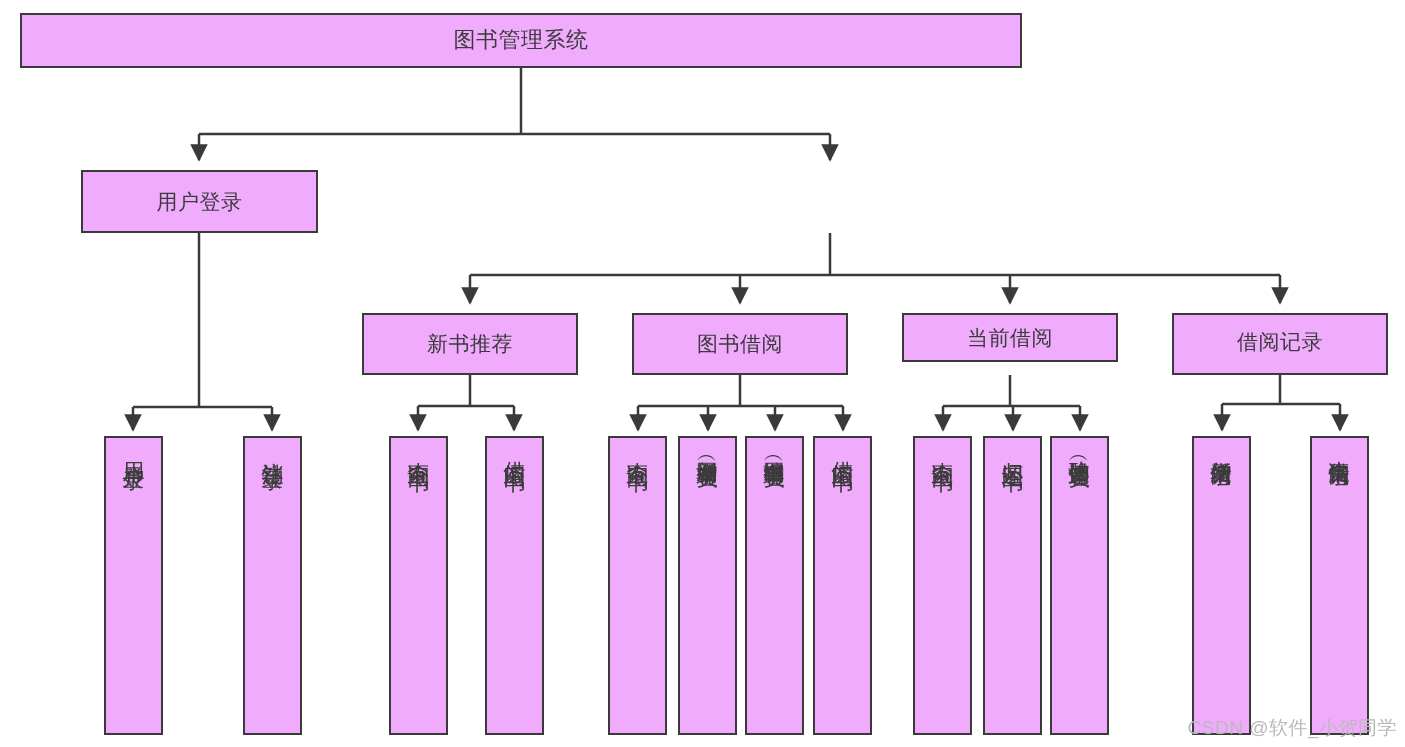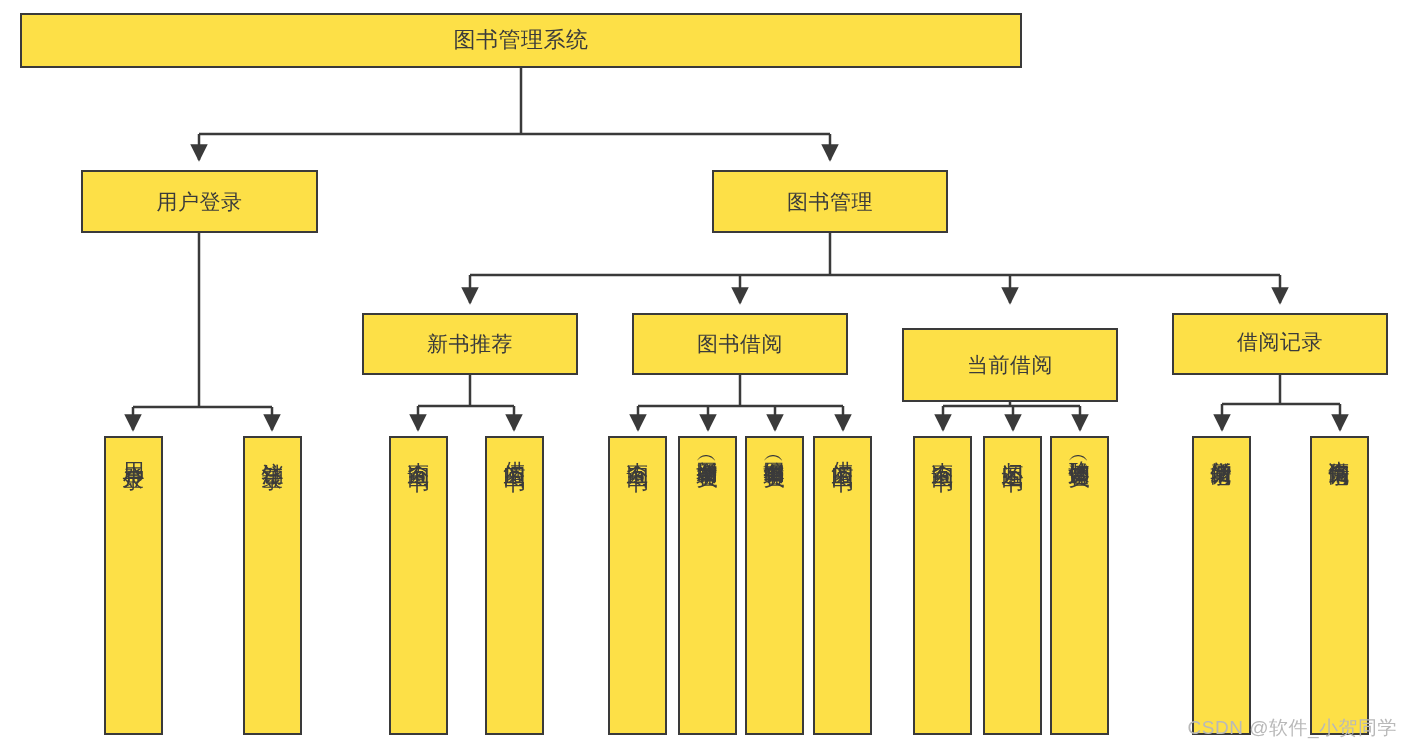--- a/index.html
+++ b/index.html
@@ -22,21 +22,21 @@
     position: absolute;
     left: 0;
     top: 0;
     width: 1405px;
     height: 747px;
     pointer-events: none;
   }
   .node {
     position: absolute;
     box-sizing: border-box;
-    background: #fde047;
+    background: #f0abfc;
     border: 2px solid #3a3a3a;
     display: flex;
     align-items: center;
     justify-content: center;
     color: #3b3b3b;
     z-index: 3;
   }
   .node .lbl {
     display: block;
     text-align: center;
@@ -134,31 +134,28 @@
     </g>
   </svg>
 
   <div class="node h root" style="left:20px; top:13px; width:1002px; height:55px;">
     <span class="lbl">图书管理系统</span>
   </div>
 
   <div class="node h" style="left:81px; top:170px; width:237px; height:63px;">
     <span class="lbl">用户登录</span>
   </div>
-  <div class="node h" style="left:712px; top:170px; width:236px; height:63px;">
-    <span class="lbl">图书管理</span>
-  </div>
 
   <div class="node h" style="left:632px; top:313px; width:216px; height:62px;">
     <span class="lbl">图书借阅</span>
   </div>
   <div class="node h" style="left:362px; top:313px; width:216px; height:62px;">
     <span class="lbl">新书推荐</span>
   </div>
-  <div class="node h" style="left:902px; top:328px; width:216px; height:74px;">
+  <div class="node h" style="left:902px; top:313px; width:216px; height:49px;">
     <span class="lbl">当前借阅</span>
   </div>
   <div class="node h" style="left:1172px; top:313px; width:216px; height:62px;font-family:Liberation Mono, monospace;">
     <span class="lbl">借阅记录</span>
   </div>
 
   <div class="node v" style="left:104px; top:436px; width:59px; height:299px;">
     <span class="lbl">用户登录</span>
   </div>
   <div class="node v" style="left:243px; top:436px; width:59px; height:299px;">

